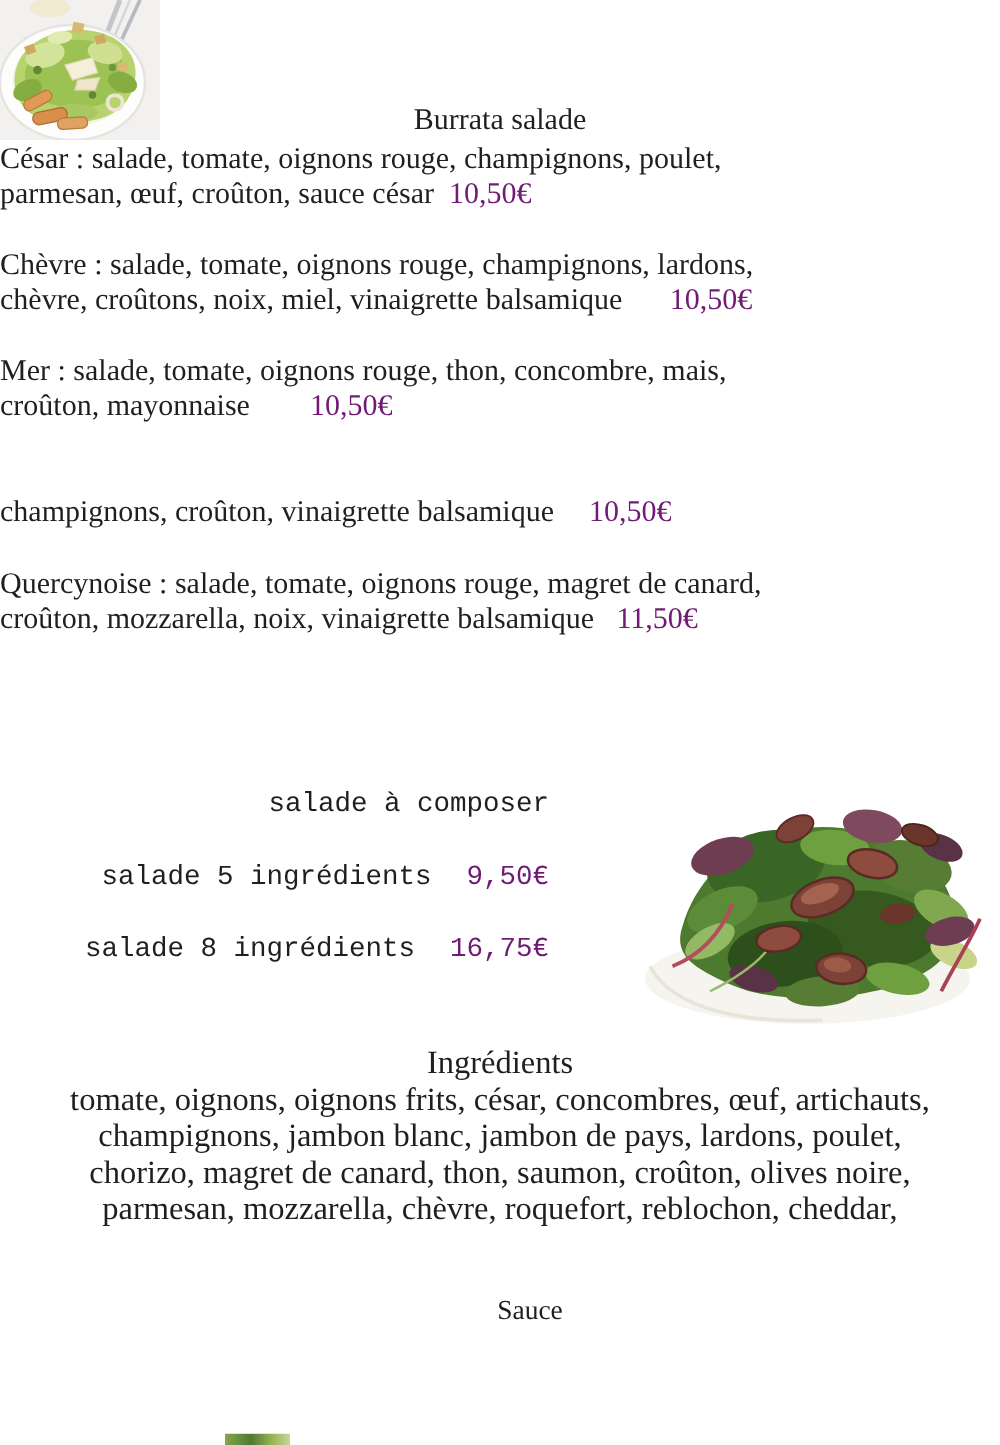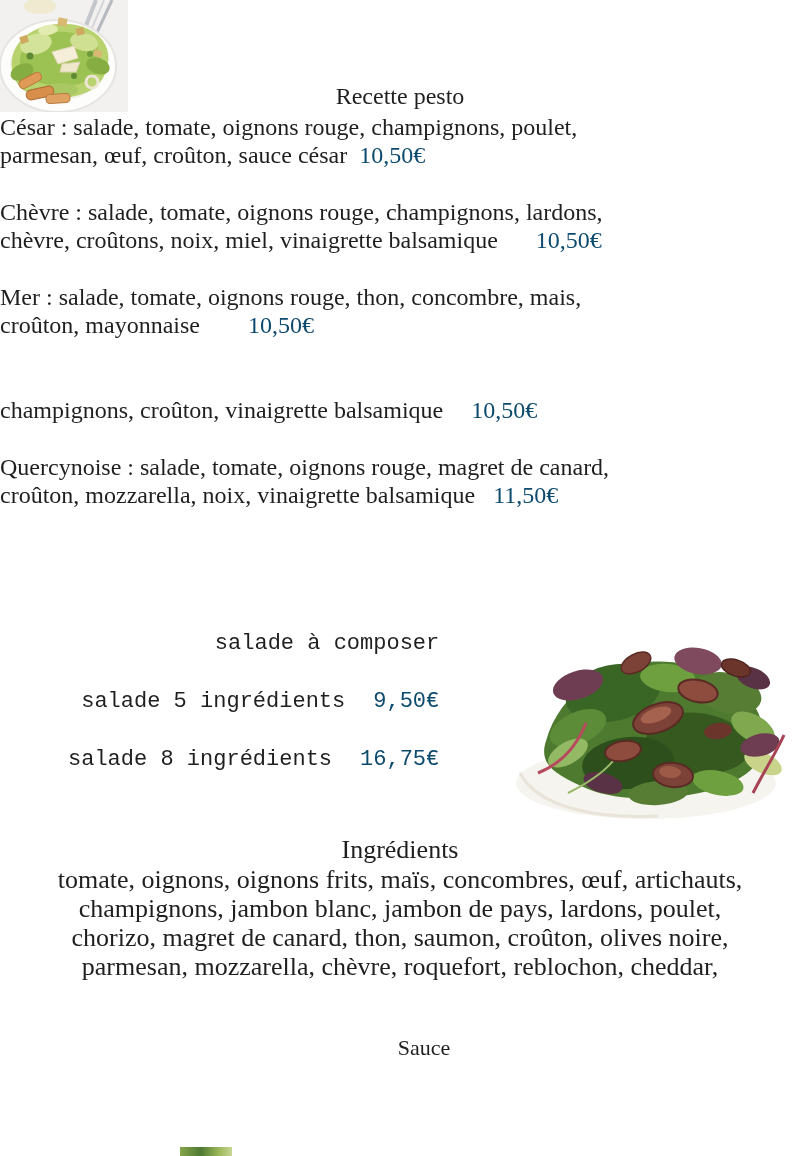--- a/index.html
+++ b/index.html
@@ -31,21 +31,21 @@
     position: absolute; top: 82px; left: 0; width: 100%;
     text-align: center; font-size: 24px; line-height: 28px;
   }
   .recipes {
     position: absolute; top: 113px; left: 0; width: 100%;
   }
   .recipe {
     font-size: 24px; line-height: 28px; text-align: left;
     margin: 0 0 29px 0;
   }
-  .price { color: #0c4a6e; }
+  .price { color: #701a75; }
   .gap-xs { margin-left: 12px; }
   .gap-sm { margin-left: 18px; }
   .gap-md { margin-left: 28px; }
   .gap-lg { margin-left: 38px; }
   .gap-xl { margin-left: 48px; }
   .composer {
     position: absolute; top: 630px; left: 68px;
     font-size: 22px; line-height: 28px; text-align: right; font-family: Liberation Mono, monospace;
   }
   .composer .row { margin: 0 0 30px 0; }
@@ -92,21 +92,21 @@
     <polygon points="52,52 74,46 78,58 58,64" fill="#f5efda" stroke="#e3d9b8" stroke-width="1"></polygon>
     <polygon points="62,64 80,62 76,72 60,72" fill="#efe7cc" stroke="#ddd2ad" stroke-width="1"></polygon>
     <g>
       <rect x="18" y="76" width="24" height="9" rx="4" fill="#df9a58" stroke="#b87a3a" stroke-width="1" transform="rotate(-28 30 80)"></rect>
       <rect x="26" y="88" width="28" height="10" rx="5" fill="#d88f4c" stroke="#b06a33" stroke-width="1" transform="rotate(-12 40 93)"></rect>
       <rect x="46" y="94" width="24" height="9" rx="4" fill="#e0a263" stroke="#b87a3a" stroke-width="1" transform="rotate(-4 58 98)"></rect>
     </g>
     <circle cx="92" cy="82" r="6" fill="none" stroke="#ece6d4" stroke-width="3"></circle>
   </svg>
 
-  <div class="title">Recette pesto</div>
+  <div class="title">Burrata salade</div>
 
   <div class="recipes">
     <p class="recipe">
       <span>César : salade, tomate, oignons rouge, champignons, poulet,</span><br>
       <span>parmesan, œuf, croûton, sauce césar</span><span class="price gap-xs">10,50€</span>
     </p>
     <p class="recipe">
       <span>Chèvre : salade, tomate, oignons rouge, champignons, lardons,</span><br>
       <span>chèvre, croûtons, noix, miel, vinaigrette balsamique</span><span class="price gap-lg">10,50€</span>
     </p>
@@ -166,21 +166,21 @@
       <ellipse cx="228" cy="45" rx="15" ry="8" fill="#6b352c" stroke="#4d241e" stroke-width="1.5" transform="rotate(18 228 45)"></ellipse>
       <ellipse cx="115" cy="128" rx="18" ry="10" fill="#8d4c3e" stroke="#5a2b24" stroke-width="2" transform="rotate(-10 115 128)"></ellipse>
       <ellipse cx="165" cy="152" rx="20" ry="12" fill="#7c4238" stroke="#5a2b24" stroke-width="2" transform="rotate(6 165 152)"></ellipse>
       <ellipse cx="162" cy="149" rx="11" ry="6" fill="#9c5a47" transform="rotate(6 162 149)"></ellipse>
       <ellipse cx="210" cy="108" rx="14" ry="8" fill="#6b352c" transform="rotate(-8 210 108)"></ellipse>
     </g>
   </svg>
 
   <div class="ingredients">
     <div class="heading">Ingrédients</div>
-    <div>tomate, oignons, oignons frits, maïs, concombres, œuf, artichauts,</div>
+    <div>tomate, oignons, oignons frits, césar, concombres, œuf, artichauts,</div>
     <div>champignons, jambon blanc, jambon de pays, lardons, poulet,</div>
     <div>chorizo, magret de canard, thon, saumon, croûton, olives noire,</div>
     <div>parmesan, mozzarella, chèvre, roquefort, reblochon, cheddar,</div>
   </div>
 
   <div class="sauce">
     <div>Sauce</div>
   </div>
 
   <div class="photo-fragment"></div>

